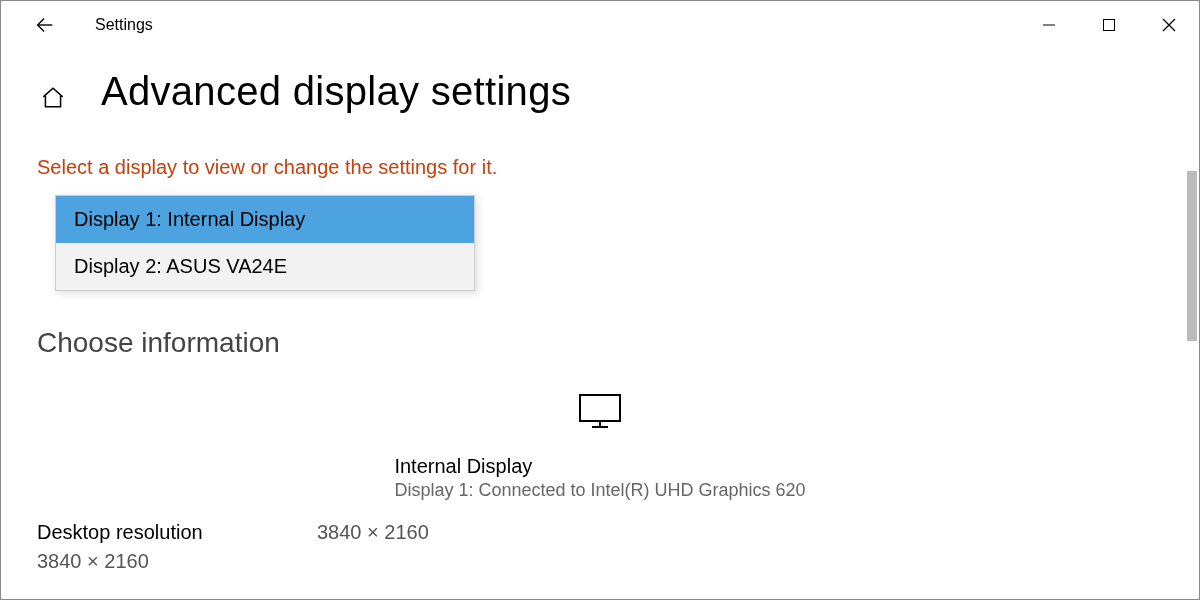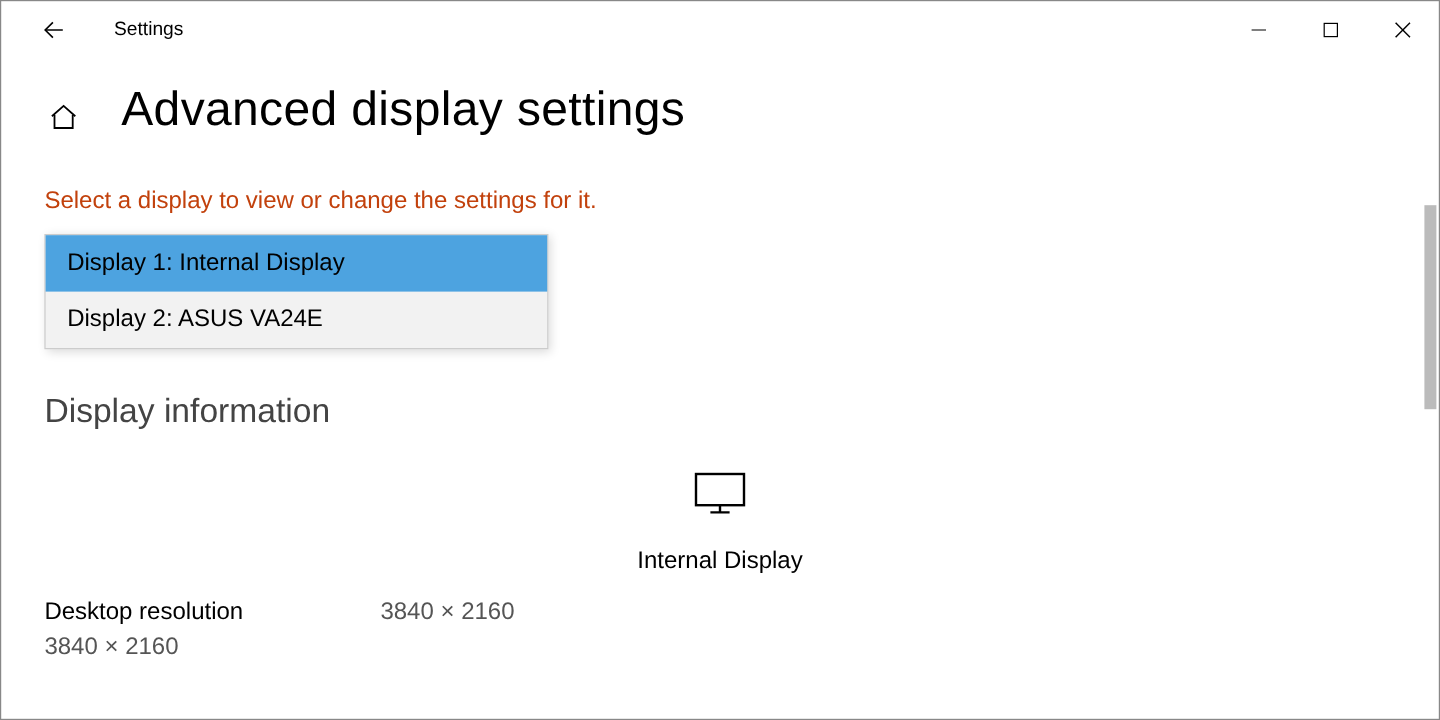--- a/index.html
+++ b/index.html
@@ -91,21 +91,21 @@
       color: #c2410c;
       margin-bottom: 16px;
     }
     .dropdown-container {
       position: relative;
       margin-bottom: 10px;
     }
     .dropdown-list {
       position: absolute;
       top: 0;
-      left: 0;
+      left: 18px;
       width: 420px;
       background: #f2f2f2;
       border: 1px solid #ccc;
       box-shadow: 2px 2px 8px rgba(0,0,0,0.15);
       z-index: 10;
     }
     .dropdown-item {
       padding: 12px 18px;
       font-size: 20px;
       cursor: pointer;
@@ -207,32 +207,33 @@
   <p class="instruction">Select a display to view or change the settings for it.</p>
 
   <div class="dropdown-container">
     <div class="dropdown-list">
       <div class="dropdown-item selected">Display 1: Internal Display</div>
       <div class="dropdown-item">Display 2: ASUS VA24E</div>
     </div>
   </div>
 
   <div class="below-dropdown">
-    <h2 class="section-heading covered">Display information</h2>
+    <h2 class="section-heading covered">Choose information</h2>
 
     <div class="display-info-row">
       <div class="monitor-icon">
         <svg width="44" height="36" viewBox="0 0 44 36" fill="none" stroke="#000" stroke-width="2">
           <rect x="2" y="2" width="40" height="26"></rect>
           <line x1="14" y1="34" x2="30" y2="34"></line>
           <line x1="22" y1="28" x2="22" y2="34"></line>
         </svg>
       </div>
       <div>
         <div class="display-name">Internal Display</div>
+        <div class="display-conn">Display 1: Connected to Intel(R) UHD Graphics 620</div>
       </div>
     </div>
 
     <div class="info-row">
       <div class="info-label">Desktop resolution</div>
       <div class="info-value">3840 × 2160</div>
     </div>
     <div class="info-row">
       <div class="info-value">3840 × 2160</div>
     </div>

